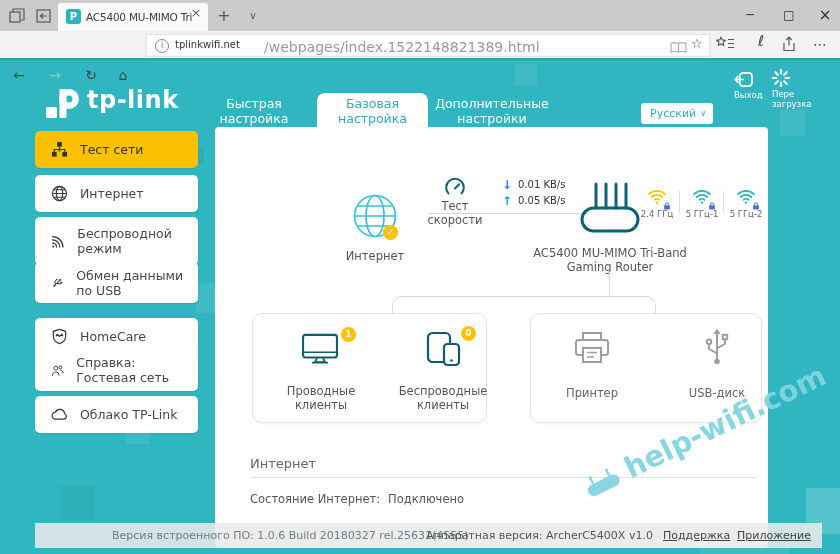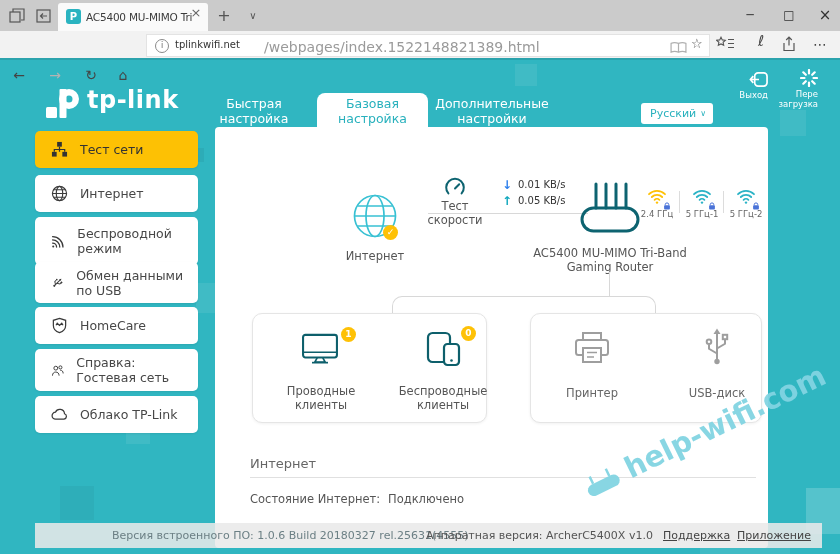--- a/index.html
+++ b/index.html
@@ -19,21 +19,21 @@
   .urlfield{left:146px;top:34px;width:562px;height:21px;background:#fff;border:1px solid #e3e3e3;}
   .navico{font-size:14px;color:#444;line-height:27px;text-align:center;width:22px;top:31px;height:27px;}
   .wctl{top:0;width:26px;height:31px;text-align:center;line-height:31px;font-size:12px;color:#333;}
   
   .page{left:0;top:58px;width:840px;height:496px;}
   .deco{background:rgba(255,255,255,0.08);}
   .logo-text{color:#fff;font-size:24px;font-weight:bold;letter-spacing:0.5px;}
   .toptab{font-size:12.5px;line-height:1.2;text-align:center;color:#fff;cursor:pointer;}
   .toptab.active{background:#fff;color:#28b1bd;border-radius:8px 8px 0 0;}
   .langbox{background:#fff;border-radius:3px;color:#28b1bd;font-size:11px;line-height:21px;}
-  .hbtn{color:#fff;font-size:8.5px;text-align:right;line-height:1.15;cursor:pointer;}
+  .hbtn{color:#fff;font-size:8.5px;text-align:left;line-height:1.15;cursor:pointer;}
   .side-item{left:35px;width:163px;background:#fff;border-radius:5px;display:flex;
     align-items:center;padding-left:16px;box-sizing:border-box;gap:12px;cursor:pointer;
     font-size:12.5px;color:#474747;line-height:1.2;box-shadow:0 1px 2px rgba(0,0,0,0.08);}
   .side-item.active{background:#fdc104;color:#333;}
   .panel{left:215px;top:69px;width:553px;height:421px;background:#fff;border-radius:4px;}
   .maplabel{font-size:11.5px;color:#555;text-align:center;line-height:1.25;}
   .speedval{font-size:10px;color:#333;white-space:nowrap;}
   .card{background:#fff;border:1px solid #e5e5e5;border-radius:10px;
     box-shadow:0 1px 3px rgba(0,0,0,0.06);}
   .badge{width:15px;height:15px;border-radius:50%;background:#fec106;color:#fff;
@@ -193,21 +193,21 @@
             <path d="M9 13l-3.6-2.2V8.6"></path>
             <path d="M9 10.5l3.6-2.2V6.2"></path>
             <path d="M9 1.8L7.3 4.6h3.4z" fill="#3a3a3a" stroke="none"></path>
             <circle cx="5.4" cy="7" r="1.1" fill="#3a3a3a" stroke="none"></circle>
             <rect x="11.6" y="4.2" width="2.2" height="2.2" fill="#3a3a3a" stroke="none"></rect>
             <circle cx="9" cy="15.4" r="1.4" fill="#3a3a3a" stroke="none"></circle>
           </g>
         </svg>
       <span>Обмен данными по USB</span>
     </div>
-    <div class="abs side-item" style="top:249px;height:37px;">
+    <div class="abs side-item" style="top:260px;height:37px;">
       <svg width="17" height="17" viewBox="0 0 18 18" fill="none" stroke="#3a3a3a" stroke-width="1.3">
           <path d="M9 1.5l6.5 2v5.5c0 4.5-3.6 6.6-6.5 7.6-2.9-1-6.5-3.1-6.5-7.6V3.5z"></path>
           <path d="M5.3 8.8l1.3-2.2 2.4 2.3 2.4-2.3 1.3 2.2"></path>
         </svg>
       <span>HomeCare</span>
     </div>
     <div class="abs side-item" style="top:291px;height:42px;">
       <svg width="17" height="17" viewBox="0 0 18 18" fill="none" stroke="#3a3a3a" stroke-width="1.3">
           <circle cx="6.5" cy="5.8" r="2.6"></circle>
           <path d="M2 16c0-3.2 2-4.9 4.5-4.9S11 12.8 11 16"></path>

